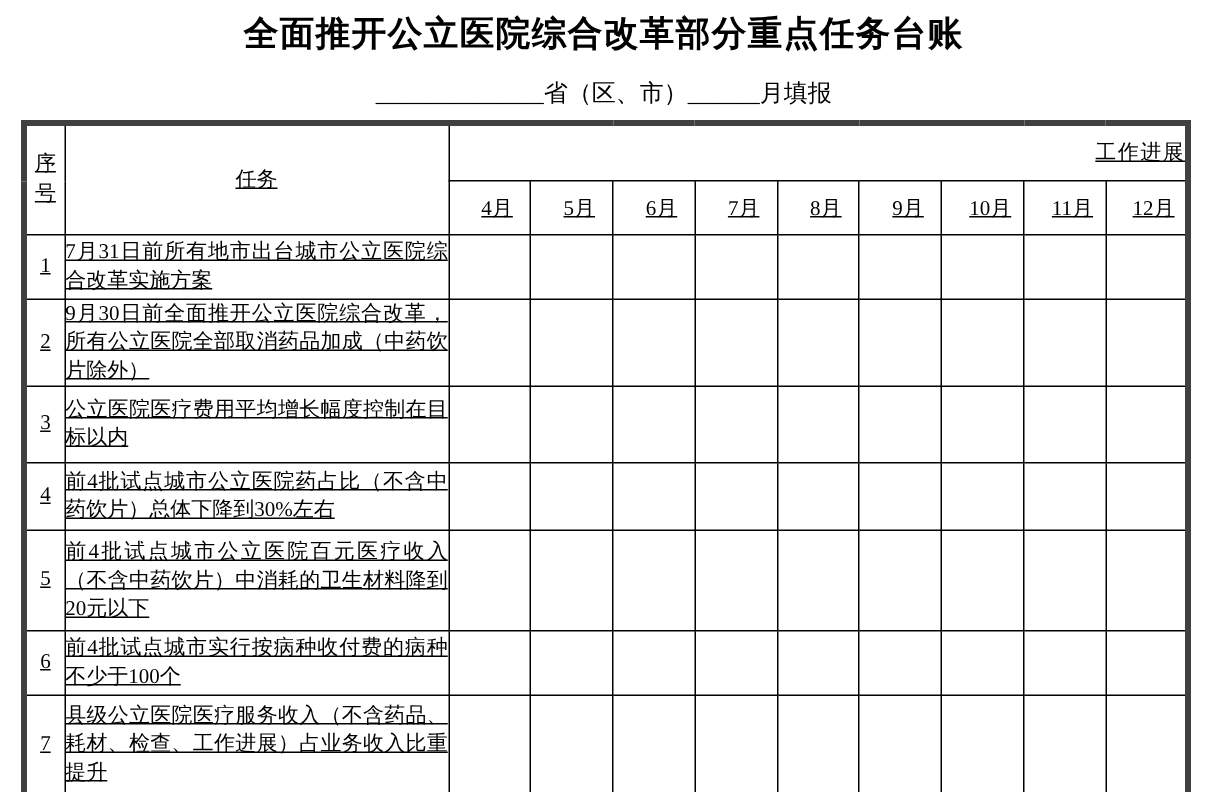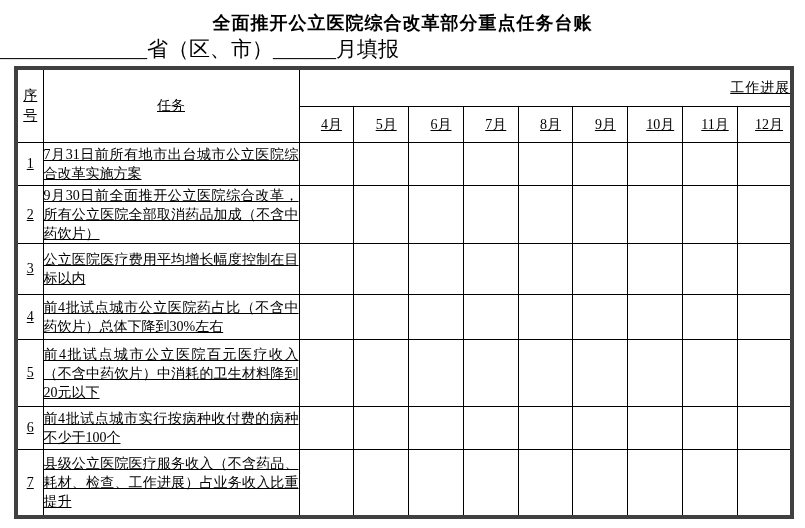--- a/index.html
+++ b/index.html
@@ -14,31 +14,32 @@
     color: #000000;
     overflow: hidden;
   }
   .page {
     width: 805px;
     height: 528px;
     background: #ffffff;
   }
   .title {
     text-align: center;
-    font-size: 18px;
+    font-size: 23px;
     font-weight: bold;
     letter-spacing: 1px;
     padding-top: 9px;
     line-height: 28px;
     white-space: nowrap;
   }
   .subtitle {
-    font-size: 21px;
+    text-align: center;
+    font-size: 16px;
     line-height: 20px;
-    margin-top: 2px;
+    margin-top: 16px;
     white-space: nowrap;
   }
   .subtitle .blank {
     letter-spacing: 0;
   }
   table.ledger {
     border-collapse: collapse;
     table-layout: fixed;
     width: 776px;
     margin: 7px 17px 0 14px;
@@ -146,21 +147,21 @@
           <td class="m"></td>
           <td class="m"></td>
           <td class="m"></td>
           <td class="m"></td>
           <td class="m"></td>
           <td class="m"></td>
           <td class="m"></td>
       </tr>
       <tr class="r2">
         <td class="idx">2</td>
-        <td class="task">9月30日前全面推开公立医院综合改革，所有公立医院全部取消药品加成（不含中药饮片）</td>
+        <td class="task">9月30日前全面推开公立医院综合改革，所有公立医院全部取消药品加成（中药饮片除外）</td>
         <td class="m"></td>
           <td class="m"></td>
           <td class="m"></td>
           <td class="m"></td>
           <td class="m"></td>
           <td class="m"></td>
           <td class="m"></td>
           <td class="m"></td>
           <td class="m"></td>
       </tr>

